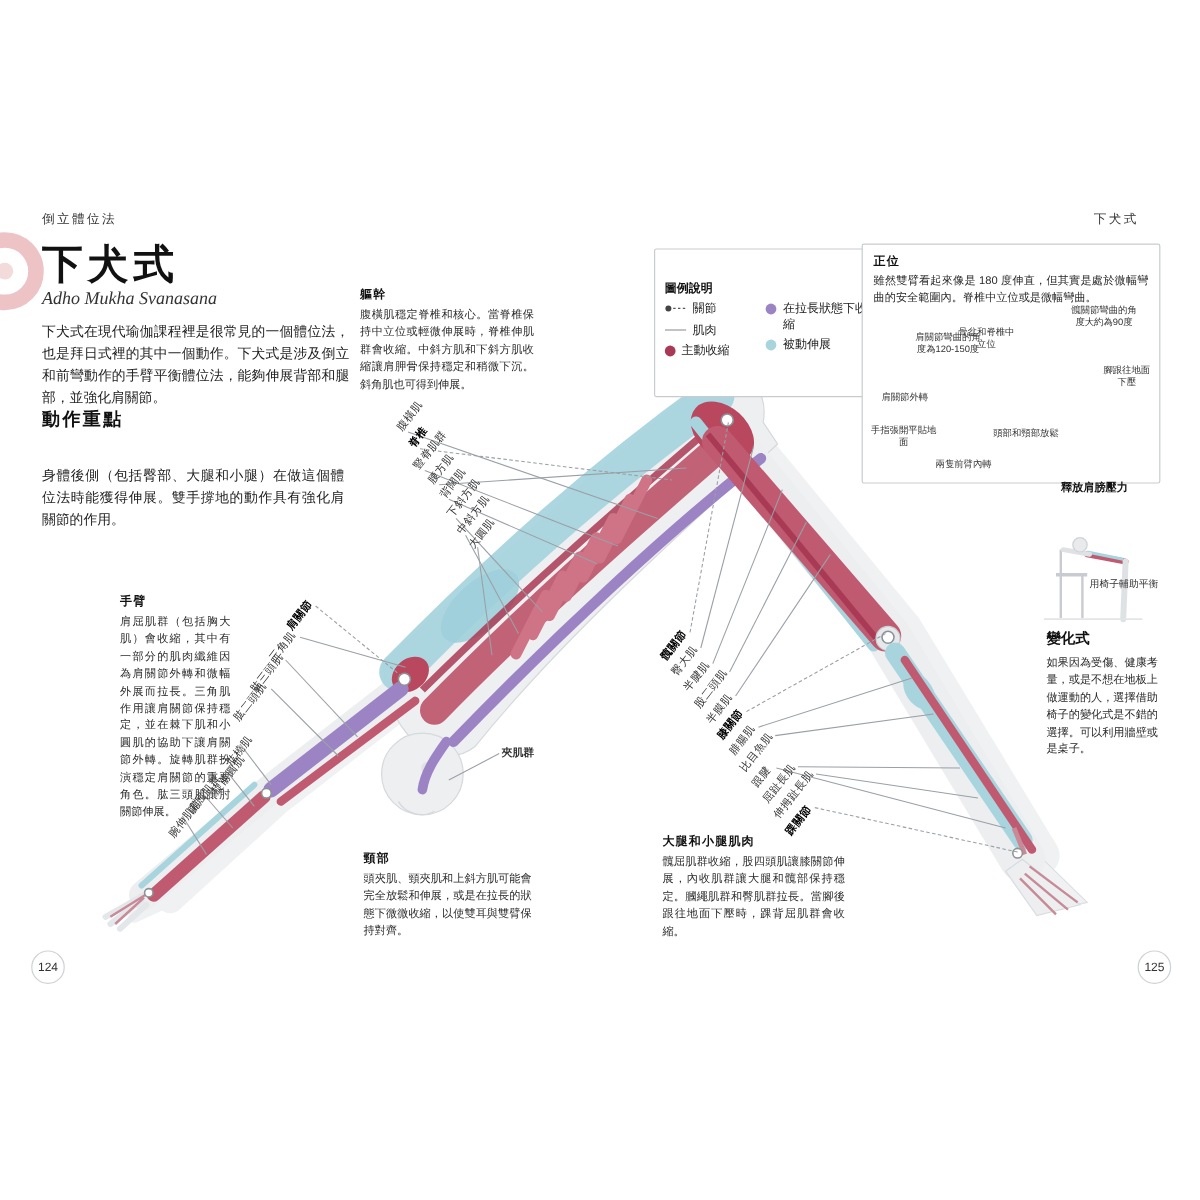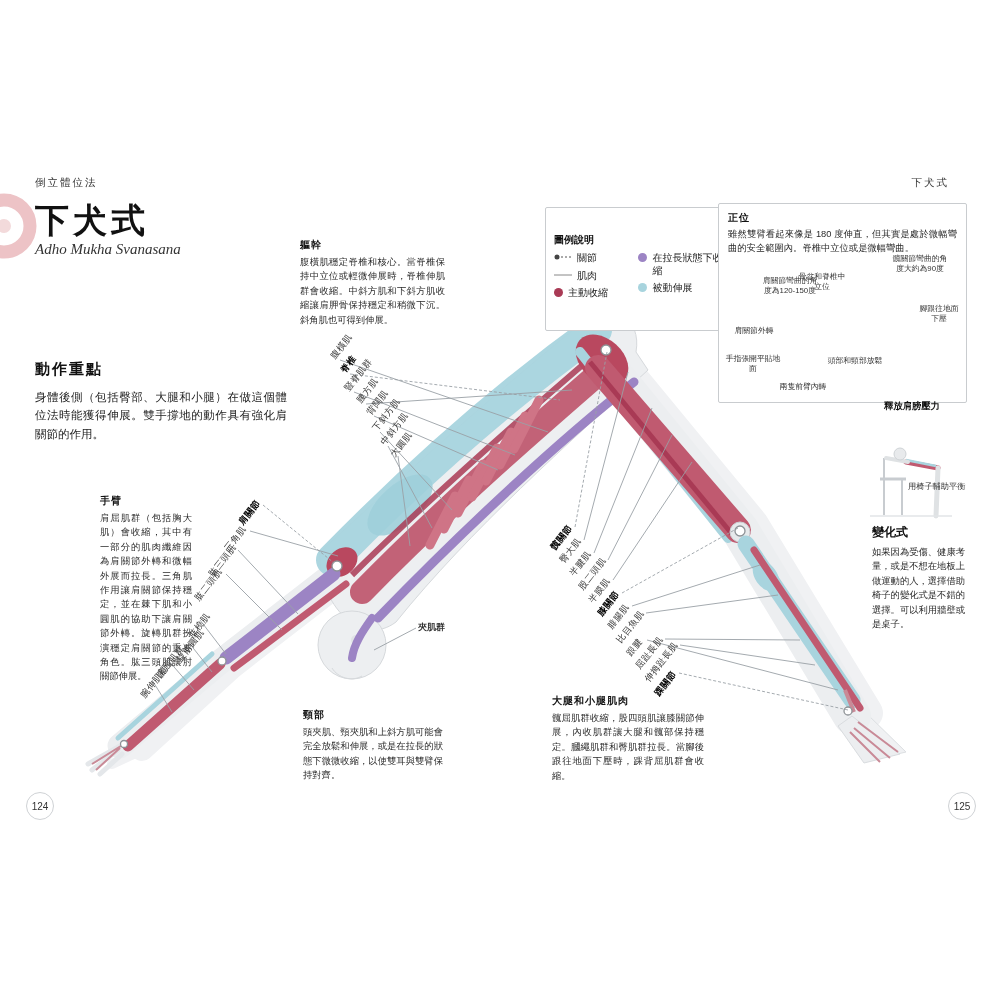--- a/index.html
+++ b/index.html
@@ -165,21 +165,22 @@
       <circle cx="900" cy="454" r="6" fill="#e8eaec" stroke="#cfd3d6"></circle>
       <line x1="870" y1="516" x2="952" y2="516" stroke="#e2e5e7" stroke-width="1.5"></line>
     </g>
   </svg>
 
   <div class="abs hdr" style="left:35px;top:176px;">倒立體位法</div>
   <div class="abs hdr" style="right:35px;top:176px;text-align:right;">下犬式</div>
 
   <div class="abs title" style="left:35px;top:198px;">下犬式</div>
   <div class="abs subtitle" style="left:35px;top:241px;">Adho Mukha Svanasana</div>
-  <div class="abs sec-title" style="left:35px;top:360px;">動作重點</div>
+  <div class="abs body-lg" style="left:35px;top:268px;width:256px;">下犬式在現代瑜伽課程裡是很常見的一個體位法，也是拜日式裡的其中一個動作。下犬式是涉及倒立和前彎動作的手臂平衡體位法，能夠伸展背部和腿部，並強化肩關節。</div>
+  <div class="abs sec-title" style="left:35px;top:340px;">動作重點</div>
   <div class="abs" style="left:300px;top:238px;width:145px;">
     <div class="blk-title">軀幹</div>
     <div class="blk-body">腹橫肌穩定脊椎和核心。當脊椎保持中立位或輕微伸展時，脊椎伸肌群會收縮。中斜方肌和下斜方肌收縮讓肩胛骨保持穩定和稍微下沉。斜角肌也可得到伸展。</div>
   </div>
 
   <div class="abs body-lg" style="left:35px;top:388px;width:252px;">身體後側（包括臀部、大腿和小腿）在做這個體位法時能獲得伸展。雙手撐地的動作具有強化肩關節的作用。</div>
 
   <div class="abs boxed" style="left:545px;top:207px;width:170px;padding:25px 8px;">
     <div class="legend-title">圖例說明</div>
     <div style="display:flex;gap:10px;">

